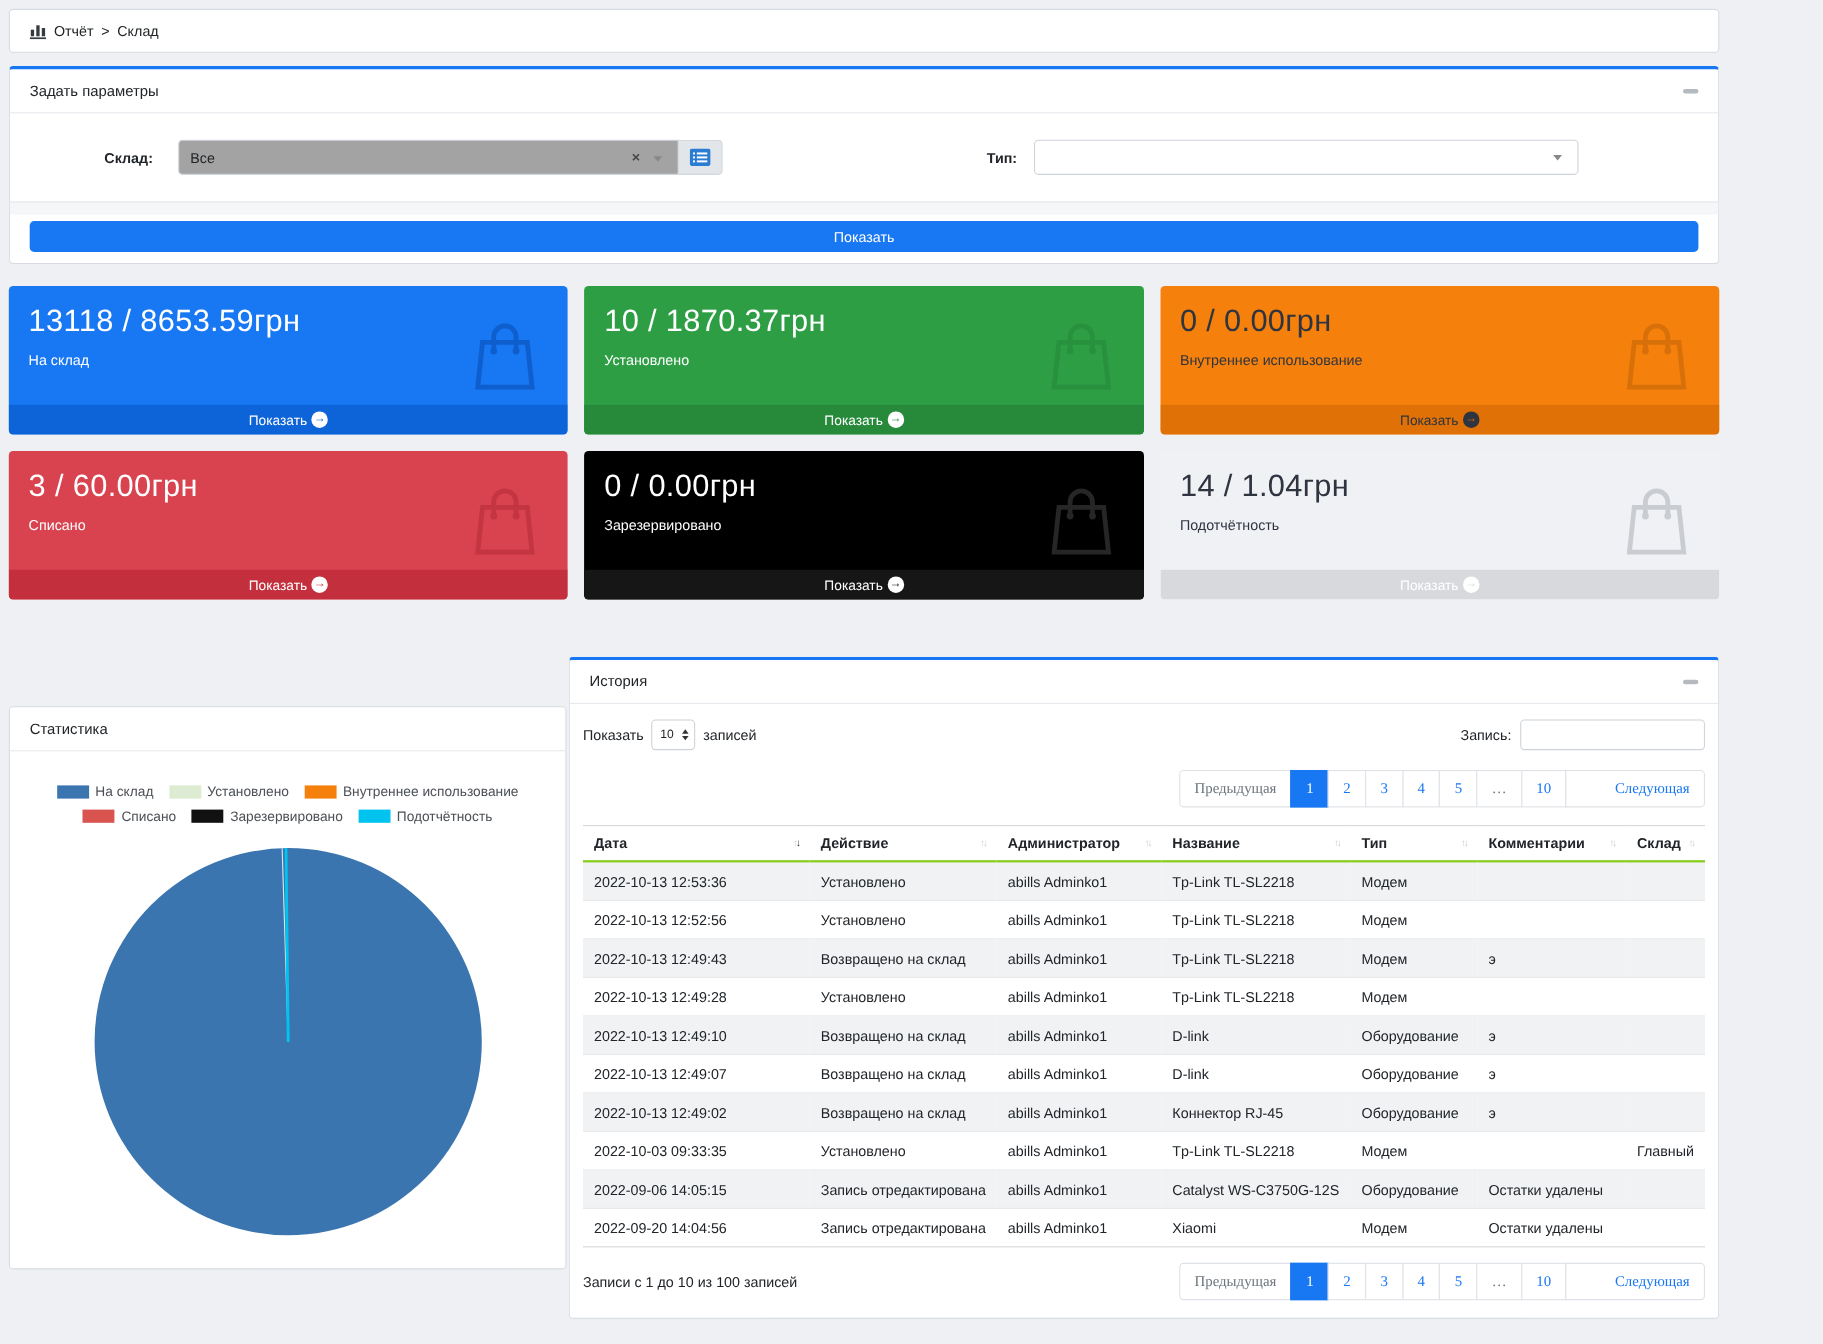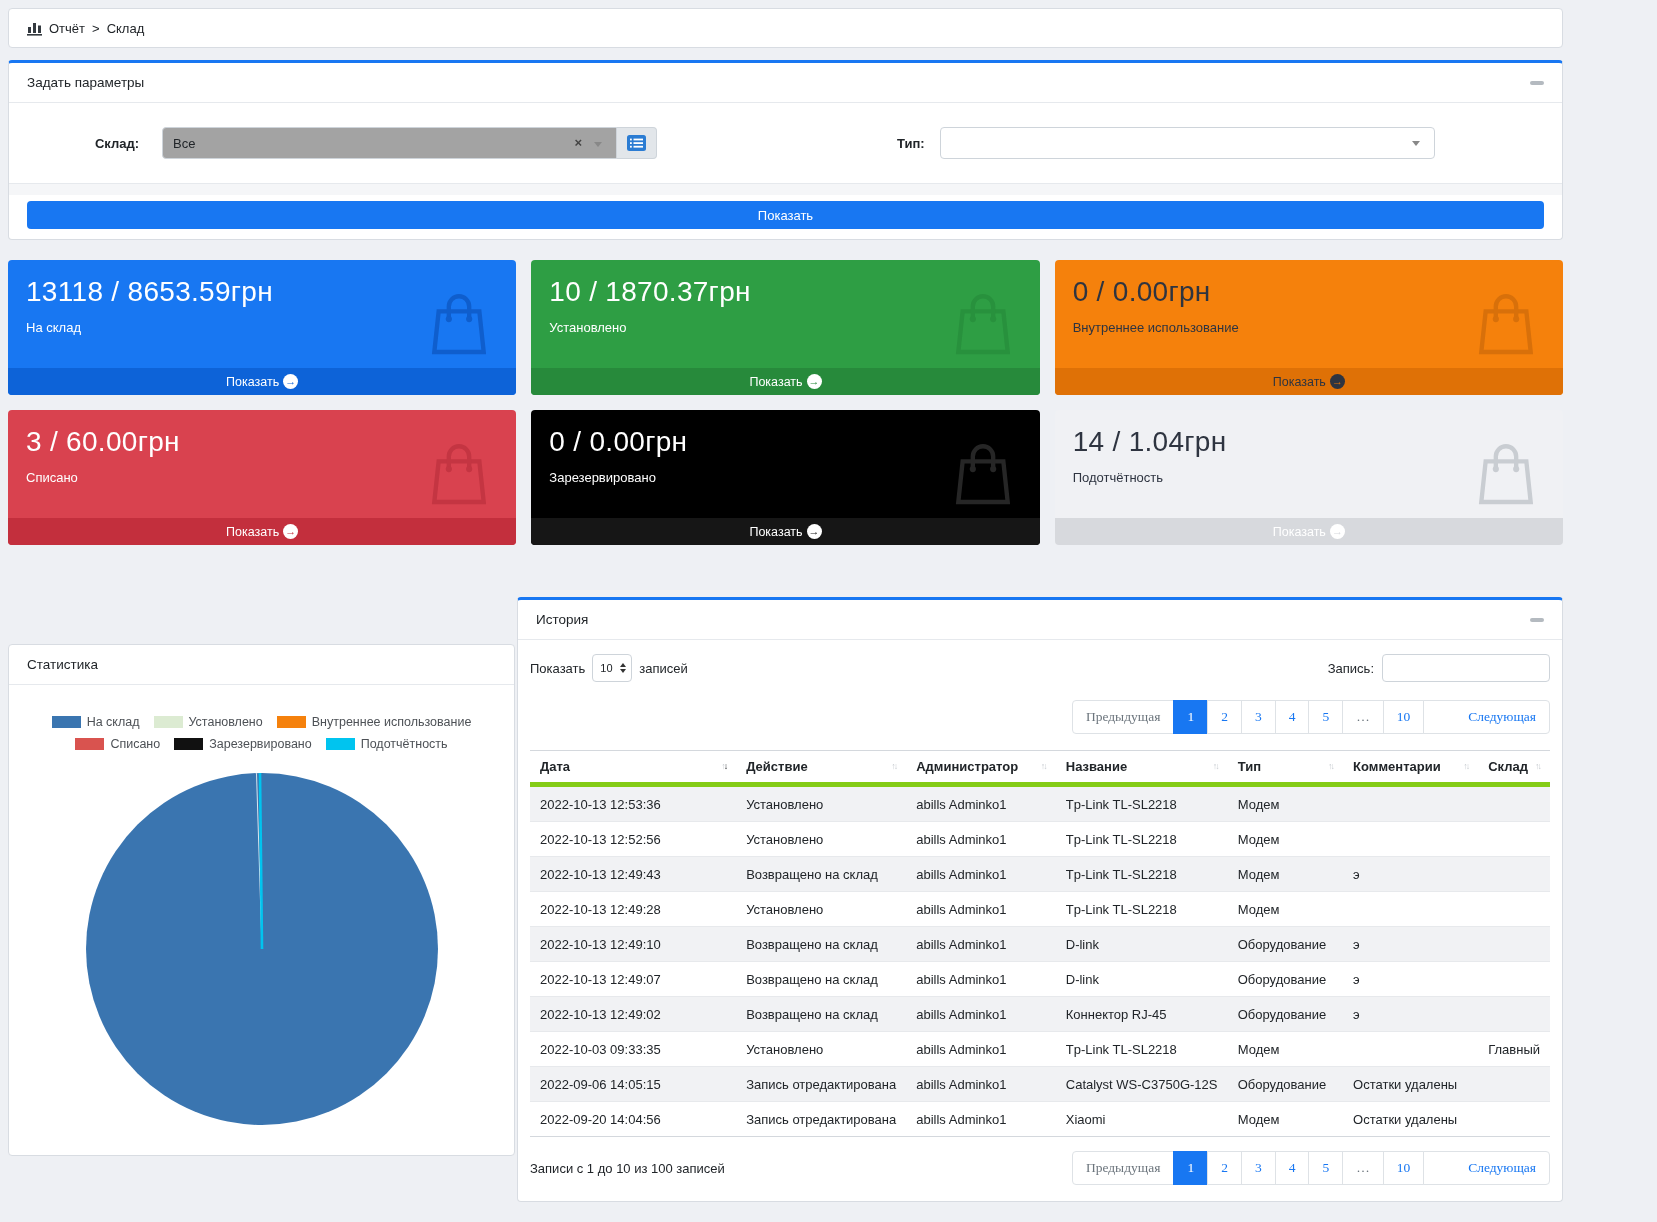--- a/index.html
+++ b/index.html
@@ -86,21 +86,21 @@
   .pagination { display:flex; }
   .page-btn { min-width:30px; padding:8px 13px; border:1px solid #dee2e6; background:#fff; color:#1877f2;
               font-size:13.5px; text-align:center; margin-left:-1px; cursor:pointer; user-select:none;font-family:Liberation Serif, serif; }
   .page-btn:first-child { border-radius:4px 0 0 4px; margin-left:0; }
   .page-btn:last-child { border-radius:0 4px 4px 0;padding-left:44px; }
   .page-btn.disabled { color:#6c757d; cursor:default; }
   .page-btn.active { background:#1877f2; border-color:#1877f2; color:#fff; }
 
   table.hist { width:100%; border-collapse:collapse; margin-top:16px; }
   table.hist th { text-align:left; font-weight:bold; padding:8px 10px; border-top:1px solid #d4d8dd;
-                  border-bottom:5px solid #84cc16; font-size:13px; cursor:pointer; white-space:nowrap; }
+                  border-bottom:2px solid #84cc16; font-size:13px; cursor:pointer; white-space:nowrap; }
   table.hist th .sort { float:right; font-size:9px; letter-spacing:-2px; color:#c8ccd1; margin-top:2px; }
   table.hist th .sort .on { color:#212529; }
   table.hist td { padding:9.5px 10px; font-size:13px; border-top:1px solid #e7e9ec; white-space:nowrap; }
   table.hist tbody tr:nth-child(odd) { background:#f1f2f4; }
   table.hist tbody tr:last-child td { border-bottom:1px solid #d4d8dd; }
   col.w0{width:212px} col.w1{width:118px} col.w2{width:152px} col.w3{width:172px}
   col.w4{width:116px} col.w5{width:136px}
 
   .hist-foot { display:flex; justify-content:space-between; align-items:center; margin-top:14px; }
 </style>

